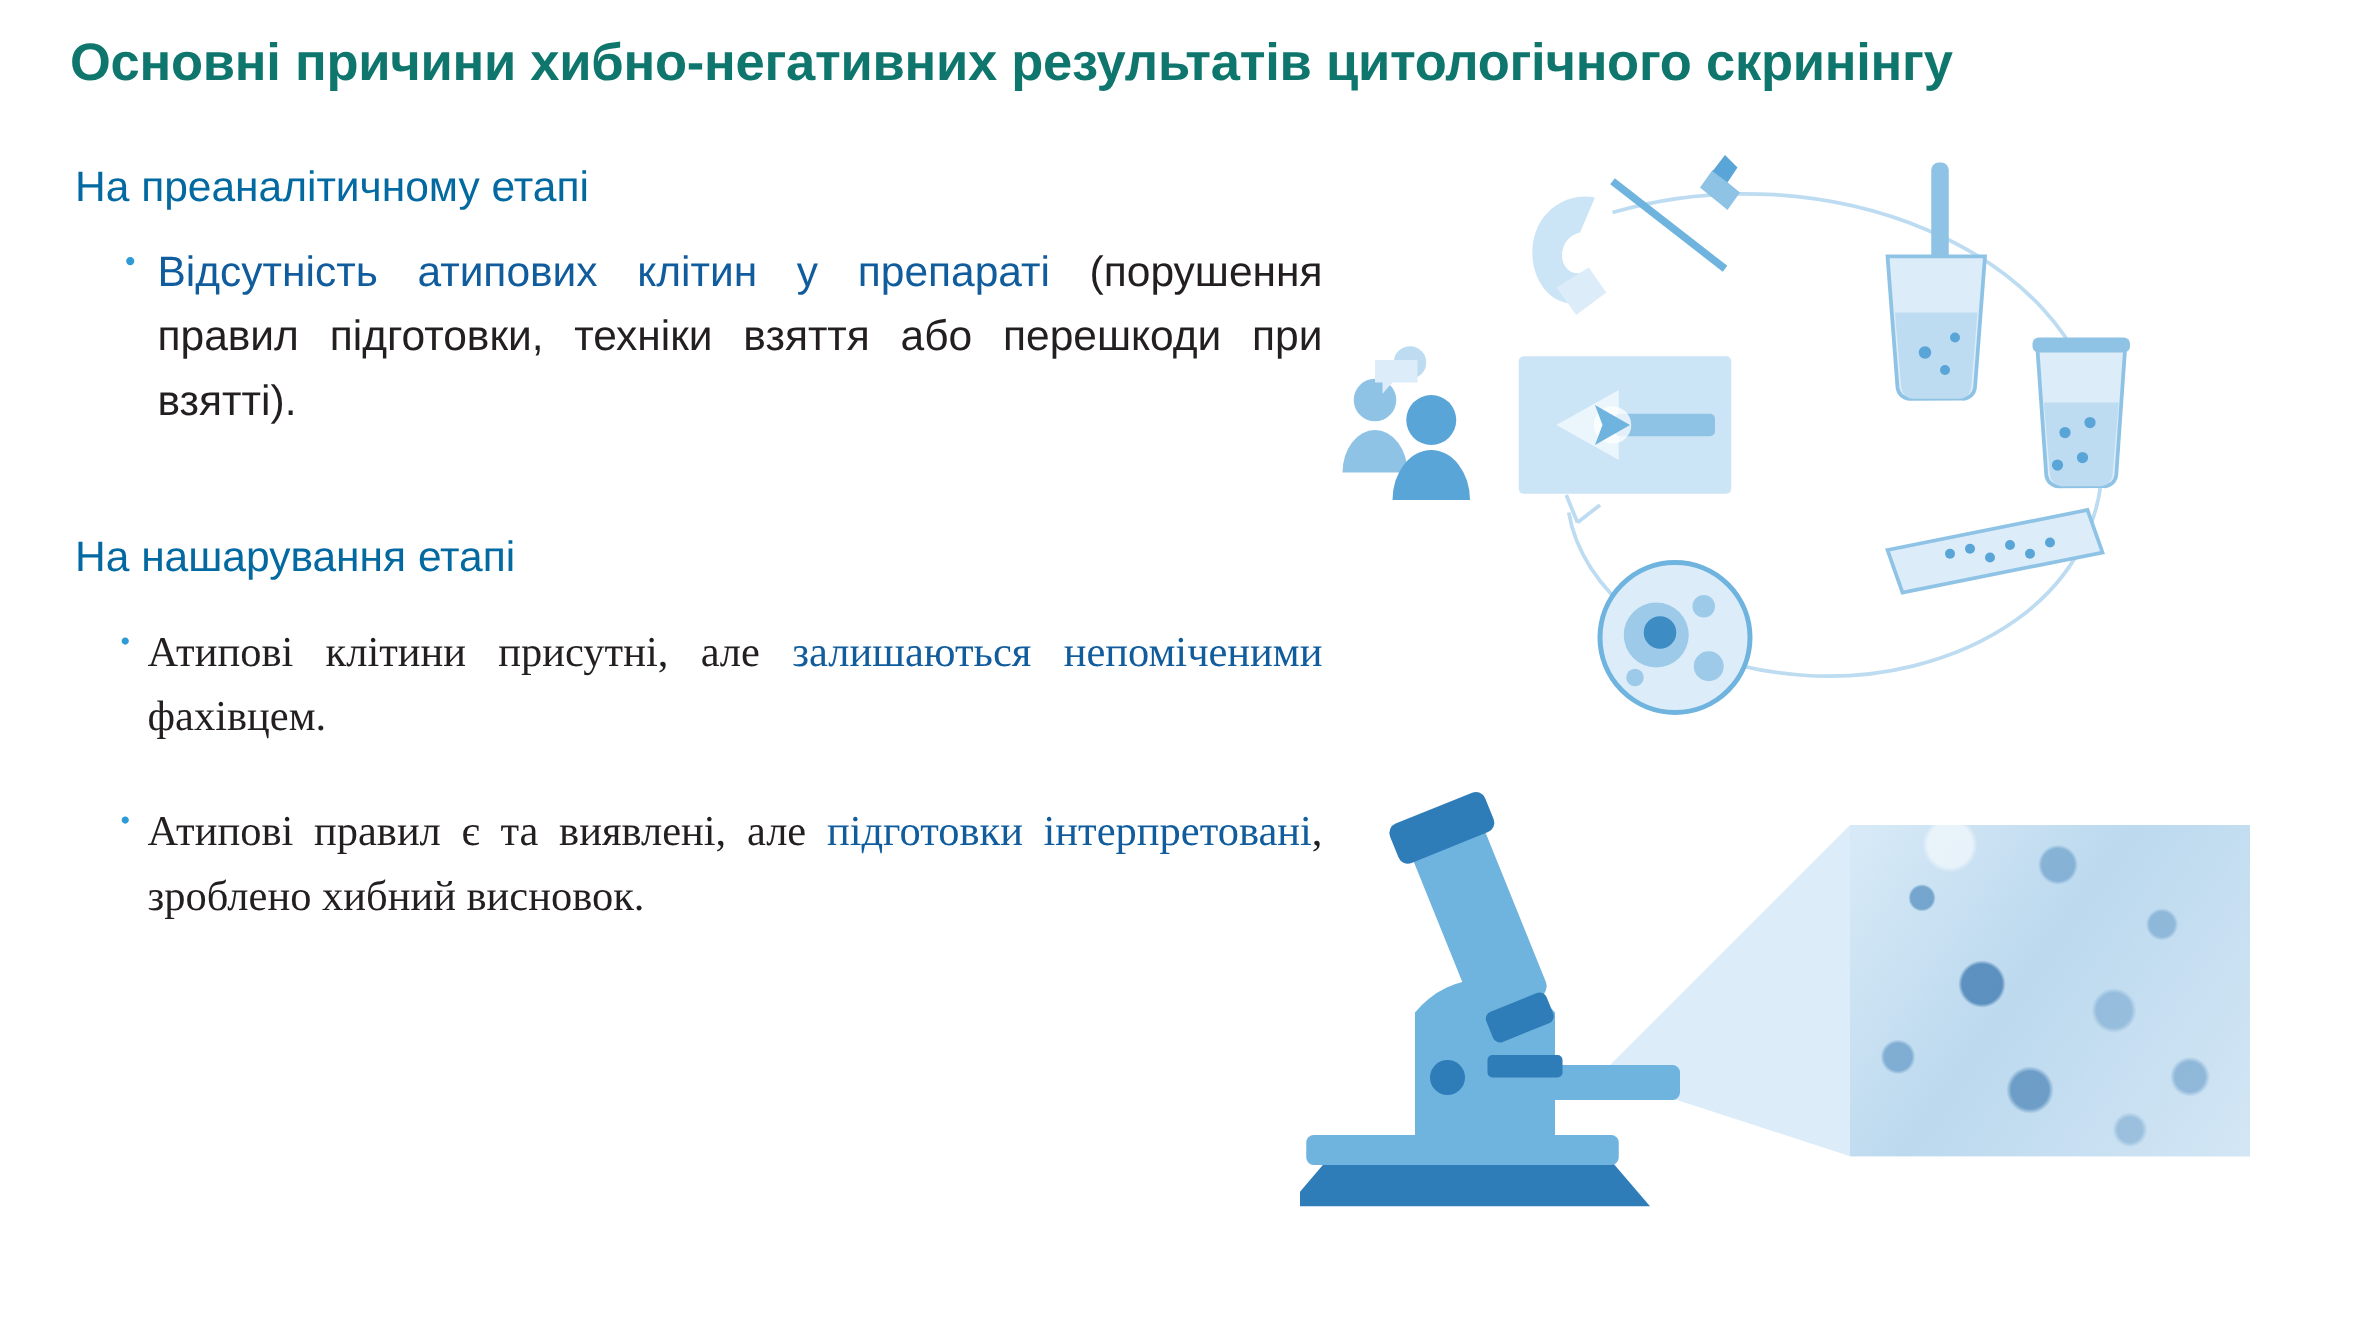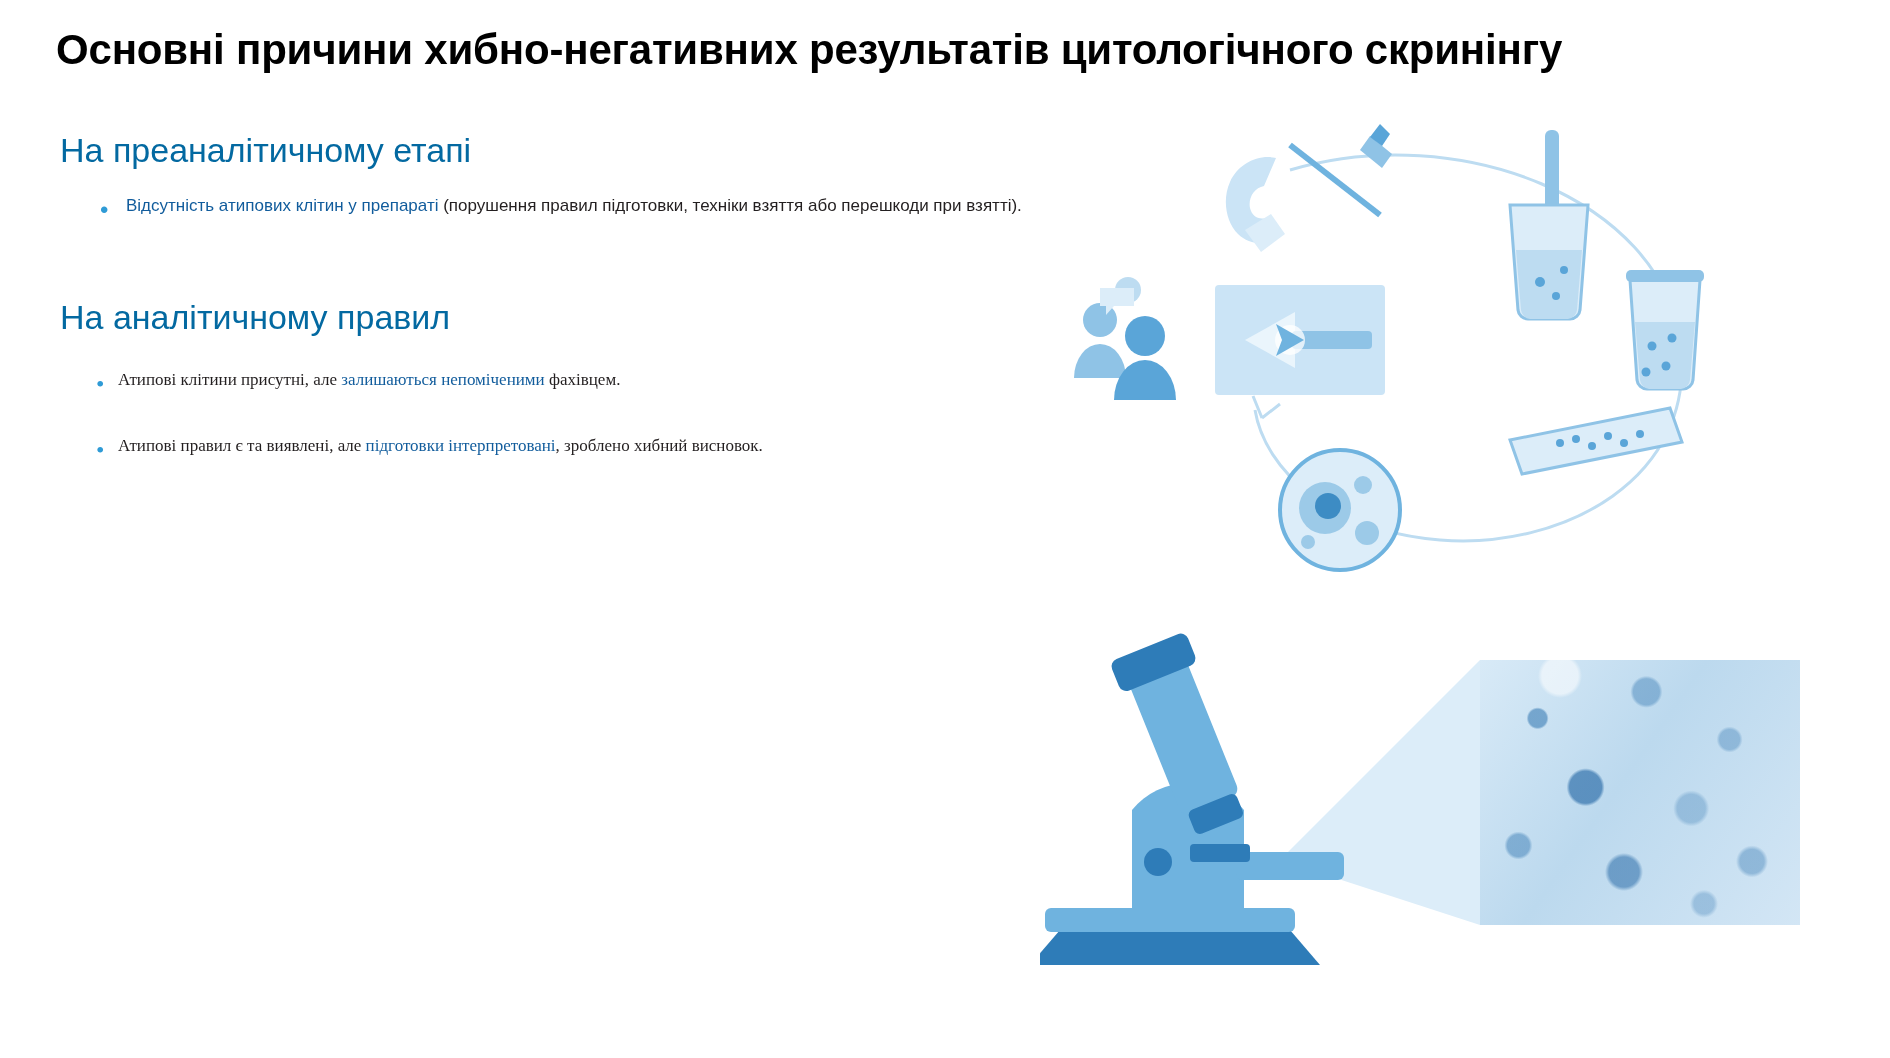--- a/index.html
+++ b/index.html
@@ -23,21 +23,21 @@
   }
 
   
   .slide-title {
     position: absolute;
     left: 56px;
     top: 26px;
     width: 1800px;
     font-size: 42px;
     font-weight: bold;
-    color: #000000;
+    color: #0f766e;
     letter-spacing: -0.2px;
     line-height: 1.15;
   }
 
   
   .content-col {
     position: absolute;
     left: 48px;
     top: 130px;
     width: 1010px;
@@ -53,21 +53,21 @@
 
   .bullets {
     list-style: none;
     margin: 0;
     padding: 0;
   }
   .bullets li {
     position: relative;
     padding-left: 78px;
     margin-bottom: 6px;
-    font-size: 17px;
+    font-size: 34px;
     line-height: 1.52;
     color: #231f20;
     text-align: justify;
     text-justify: inter-word;
   }
   .bullets li::before {
     content: "•";
     position: absolute;
     left: 52px;
     top: -2px;
@@ -152,21 +152,21 @@
     <div class="section-block">
       <h2 class="section-heading">На преаналітичному етапі</h2>
       <ul class="bullets">
         <li>
           <span class="hl">Відсутність атипових клітин у препараті </span><span>(порушення правил підготовки, техніки взяття або перешкоди при взятті).</span>
         </li>
       </ul>
     </div>
 
     <div class="section-block section-block-2">
-      <h2 class="section-heading">На аналітичному правил</h2>
+      <h2 class="section-heading">На нашарування етапі</h2>
       <ul class="bullets">
         <li>
           <span>Атипові клітини присутні, але </span><span class="hl">залишаються непоміченими </span><span>фахівцем.</span>
         </li>
         <li>
           <span>Атипові правил є та виявлені, але </span><span class="hl">підготовки інтерпретовані</span><span>, зроблено хибний висновок.</span>
         </li>
       </ul>
     </div>
 

